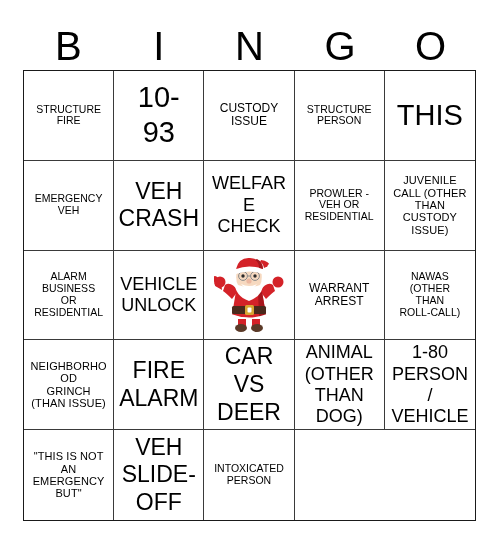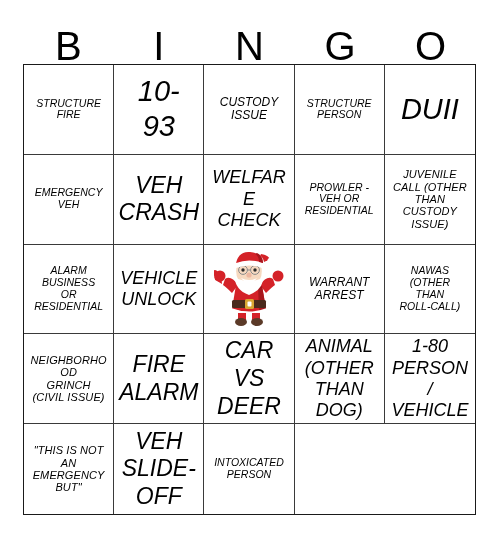--- a/index.html
+++ b/index.html
@@ -39,29 +39,28 @@
     letter-spacing: 0px;
     font-weight: 400;
     color: #000000;
     padding-bottom: 2px;
     box-sizing: border-box;
   }
   
   #grid {
     position: absolute;
     left: 23px;
-    top: 64px;
+    top: 70px;
     width: 453px;
     height: 451px;
     border: 1.5px solid #1a1a1a;
     box-sizing: border-box;
     display: grid;
     grid-template-columns: repeat(5, 1fr);
     grid-template-rows: repeat(5, 1fr);
-    font-style: italic;
   }
   .cell {
     border-right: 1px solid #3a3a3a;
     border-bottom: 1px solid #3a3a3a;
     box-sizing: border-box;
     display: flex;
     align-items: center;
     justify-content: center;
     text-align: center;
     padding: 2px 3px;
@@ -120,21 +119,21 @@
     </div>
     <div class="cell">
       <span class="cell-text fs-md">CUSTODY
 ISSUE</span>
     </div>
     <div class="cell">
       <span class="cell-text fs-sm">STRUCTURE
 PERSON</span>
     </div>
     <div class="cell">
-      <span class="cell-text fs-xxl">DUII</span>
+      <span class="cell-text fs-xxl">THIS</span>
     </div>
 
     <div class="cell">
       <span class="cell-text fs-sm">EMERGENCY
 VEH</span>
     </div>
     <div class="cell">
       <span class="cell-text fs-xl">VEH
 CRASH</span>
     </div>
@@ -227,21 +226,21 @@
     <div class="cell">
       <span class="cell-text fs-sm">NAWAS
 (OTHER
 THAN
 ROLL-CALL)</span>
     </div>
 
     <div class="cell">
       <span class="cell-text fs-xs">NEIGHBORHOOD
 GRINCH
-(CIVIL ISSUE)</span>
+(THAN ISSUE)</span>
     </div>
     <div class="cell">
       <span class="cell-text fs-xl">FIRE
 ALARM</span>
     </div>
     <div class="cell">
       <span class="cell-text fs-xl">CAR
 VS
 DEER</span>
     </div>

